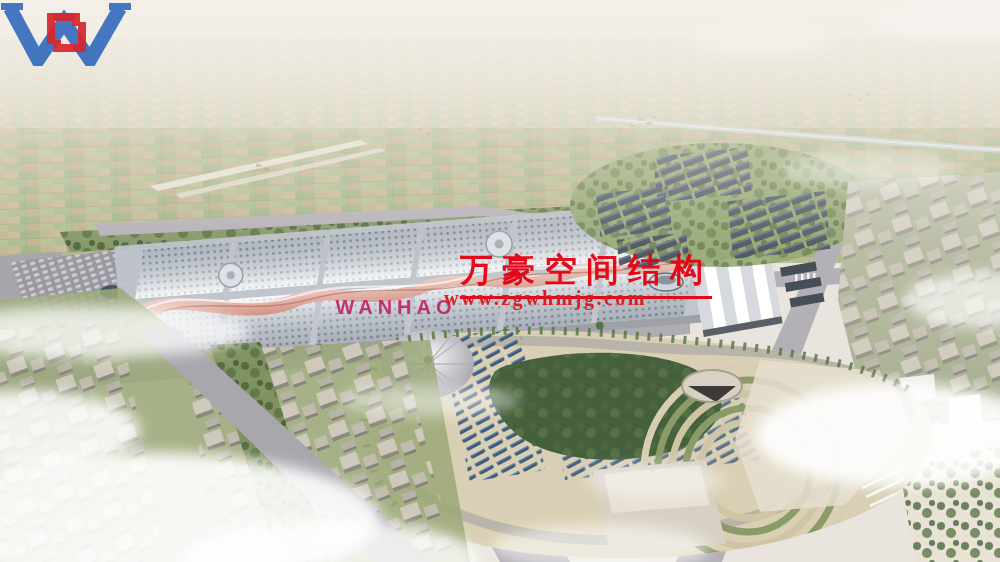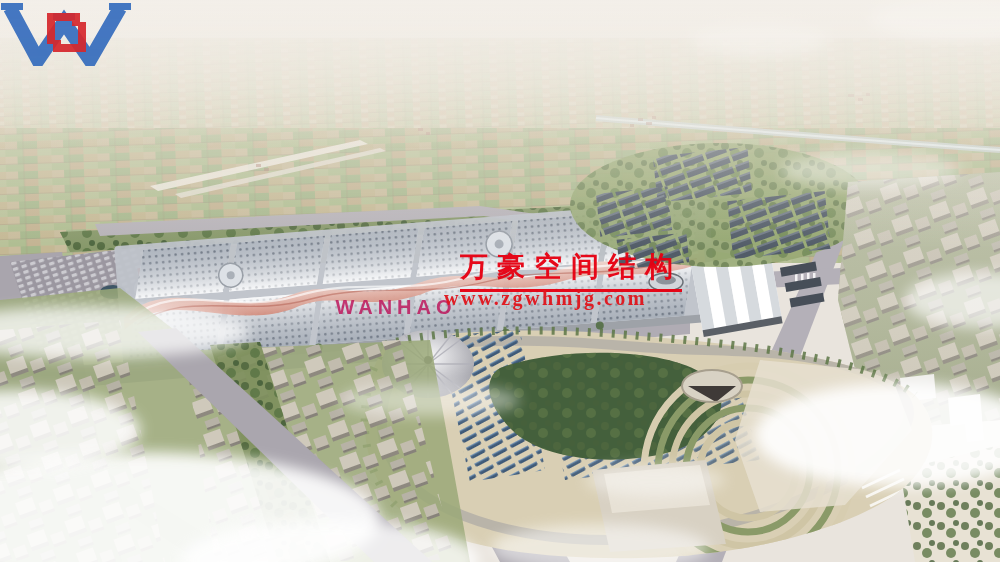--- a/index.html
+++ b/index.html
@@ -4,21 +4,21 @@
 <style>
   html,body{margin:0;padding:0;background:#000;}
   .stage{position:relative;width:1000px;height:562px;overflow:hidden;
          font-family:"Liberation Sans",sans-serif;background:#e9e4dd;}
   .stage svg{position:absolute;left:0;top:0;}
   .watermark{position:absolute;left:0;top:0;width:100%;height:100%;pointer-events:none;}
   .wm-logo{position:absolute;left:330px;top:230px;width:132px;height:66px;}
   .wm-logo-text{position:absolute;left:324px;top:296px;width:144px;text-align:center;
       font-weight:bold;font-size:20px;letter-spacing:5px;color:#be185d;opacity:.85;
       font-family:"Liberation Sans",sans-serif;}
-  .wm-company{position:absolute;left:460px;top:248px;font-weight:bold;font-size:28px;
+  .wm-company{position:absolute;left:460px;top:248px;font-weight:bold;font-size:33px;
       letter-spacing:9px;color:#e60012;border-bottom:3px solid #e60012;padding-bottom:3px;
       font-family:"DejaVu Sans",sans-serif;opacity:.96;}
   .wm-url{position:absolute;left:444px;top:287px;font-weight:bold;font-size:20px;
       letter-spacing:2.5px;color:#e0161e;font-family:"Liberation Serif",serif;opacity:.96;}
 </style>
 </head>
 <body>
 
 <div class="stage">
 

